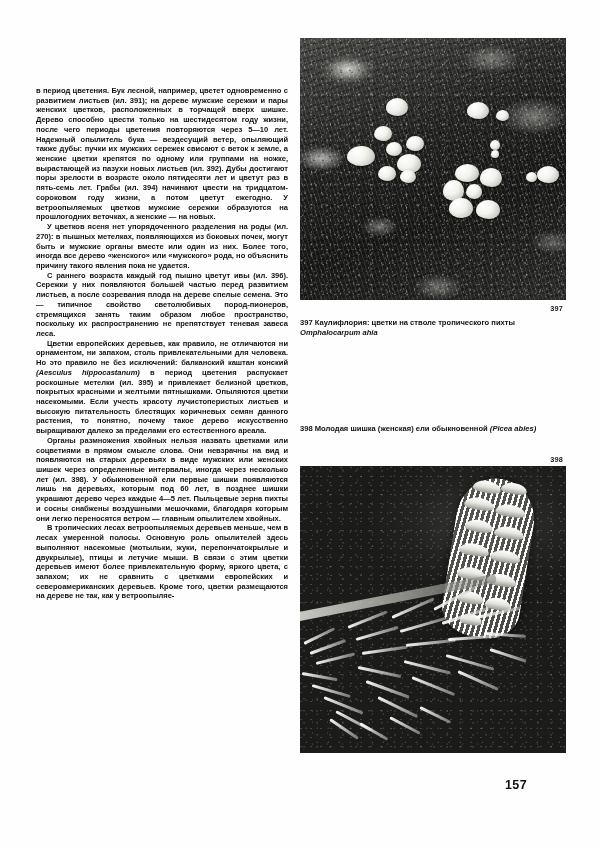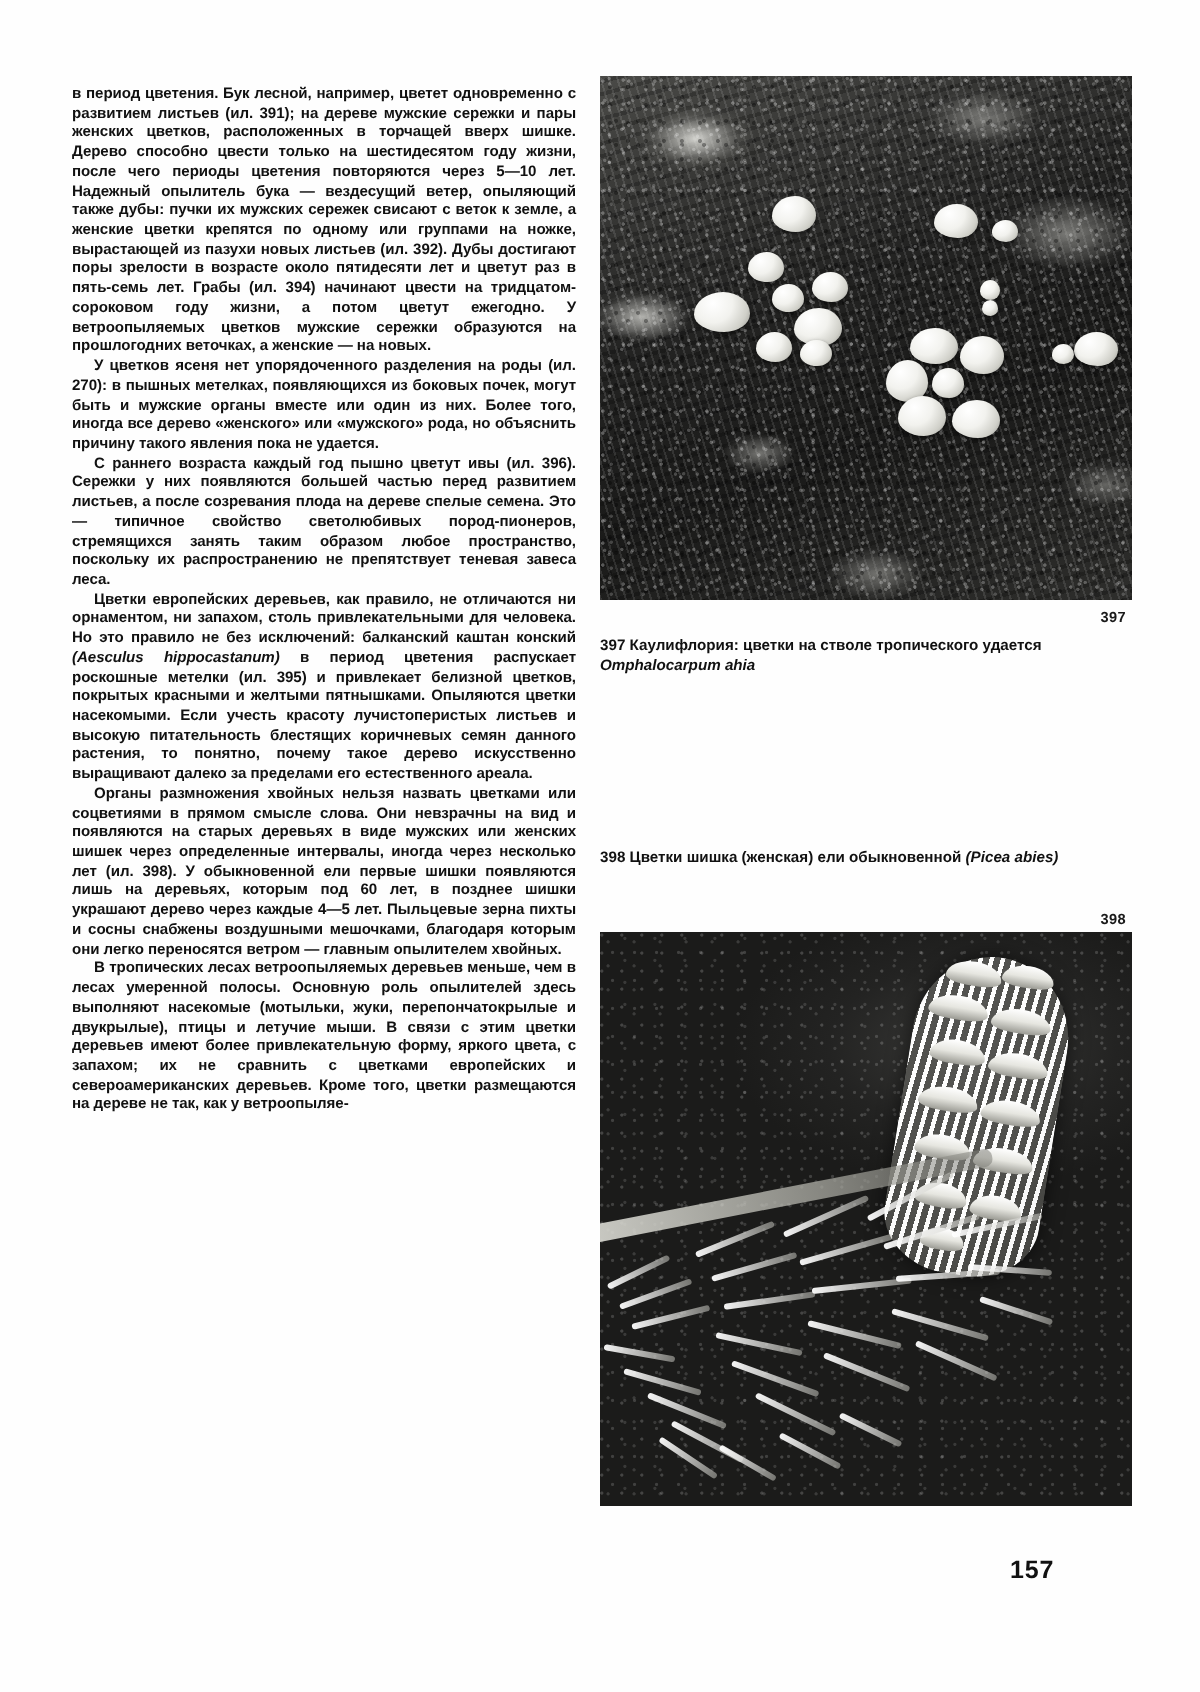--- a/index.html
+++ b/index.html
@@ -37,20 +37,21 @@
     letter-spacing: -0.03px;
     color: #111;
   }
   #text-column p {
     margin: 0;
     text-indent: 11px;
     hyphens: manual;
   }
   #text-column p.noindent {
     text-indent: 0;
+    margin-top: 44px;
   }
   #text-column .it {
     font-style: italic;
   }
 
   .figure-block { position: relative; }
 
   .photo {
     position: relative;
     width: 266px;
@@ -231,23 +232,23 @@
       <div class="flower" style="left:143px; top:142px; width:21px; height:21px;"></div>
       <div class="flower" style="left:166px; top:146px; width:16px; height:15px;"></div>
       <div class="flower" style="left:149px; top:160px; width:24px; height:20px;"></div>
       <div class="flower" style="left:176px; top:162px; width:24px; height:19px;"></div>
       <div class="flower" style="left:237px; top:128px; width:22px; height:17px;"></div>
       <div class="flower" style="left:226px; top:134px; width:11px; height:10px;"></div>
     </div>
     <div class="fig-number below">397</div>
   </div>
 
-  <div id="caption-1" class="caption"><span class="num">397</span><span> Каулифлория: цветки на стволе тропического удается </span><span class="it">Omphalocarpum ahia</span></div>
-
-  <div id="caption-2" class="caption"><span class="num">398</span><span> Цветки шишка (женская) ели обыкновенной </span><span class="it">(Picea abies)</span></div>
+  <div id="caption-1" class="caption"><span class="num">397</span><span> Каулифлория: цветки на стволе тропического пихты </span><span class="it">Omphalocarpum ahia</span></div>
+
+  <div id="caption-2" class="caption"><span class="num">398</span><span> Молодая шишка (женская) ели обыкновенной </span><span class="it">(Picea abies)</span></div>
 
   <div id="photo-2-wrap" class="figure-block">
     <div class="fig-number above">398</div>
     <div class="photo photo-2">
       <div class="conebg"></div>
       <div class="conebg-noise"></div>
 
       <div class="cone">
         <div class="cone-scale" style="left:12px; top:4px;  width:28px; height:12px;"></div>
         <div class="cone-scale" style="left:40px; top:2px;  width:26px; height:11px;"></div>

